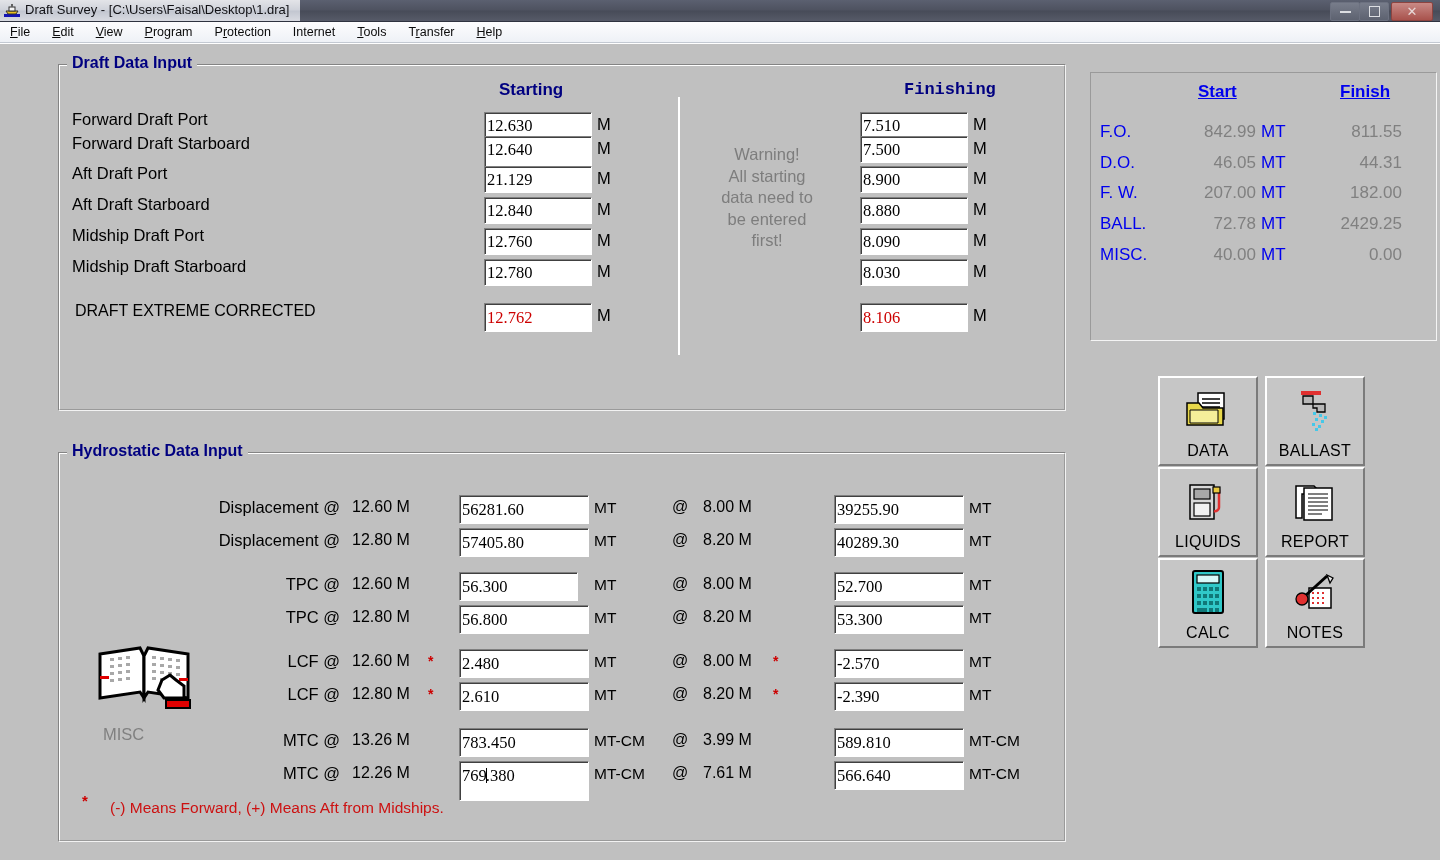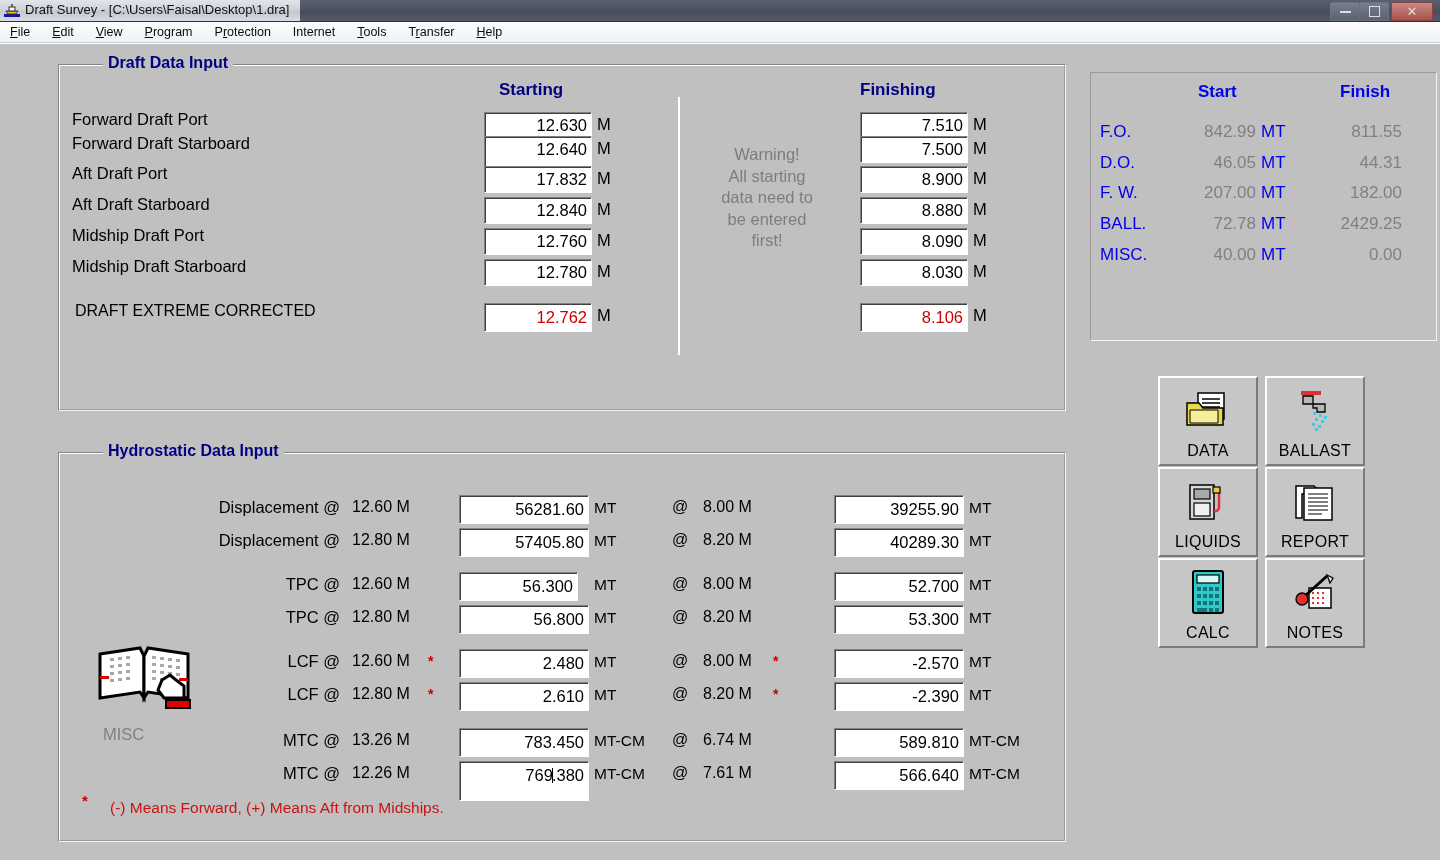--- a/index.html
+++ b/index.html
@@ -37,40 +37,40 @@
   
   #workspace{position:absolute;left:0;top:43px;width:1440px;height:817px;background:#c0c0c0;
              border-top:1px solid #ffffff;}
   
   .groupbox{position:absolute;border:1px solid #848484;border-right-color:#f2f2f2;
             border-bottom-color:#f2f2f2;}
   .groupbox .inner{position:absolute;left:0;top:0;right:0;bottom:0;
             border:1px solid #ffffff;border-right-color:#9a9a9a;border-bottom-color:#9a9a9a;
             pointer-events:none;}
   .gb-title{position:absolute;top:-11px;left:8px;background:#c0c0c0;padding:0 5px;
-            font-size:16px;font-weight:bold;color:#000080;margin-left:36px;}
+            font-size:16px;font-weight:bold;color:#000080;}
   
   .lbl{position:absolute;font-size:16.5px;color:#000;white-space:nowrap;}
   .colhead{position:absolute;font-size:17px;font-weight:bold;color:#000080;white-space:nowrap;}
   
   .fld{position:absolute;background:#ffffff;
        border:1px solid #808080;border-right-color:#ffffff;border-bottom-color:#ffffff;
        box-shadow:inset 1px 1px 0 #404040;
-       font-size:16.5px;color:#000;text-align:right;
+       font-size:16.5px;color:#000;
        padding:1px 4px 1px 2px;box-sizing:border-box;white-space:nowrap;
-       font-family:Liberation Sans, sans-serif;overflow:hidden;}
+       font-family:Liberation Serif, serif;overflow:hidden;}
   .fld.red{color:#cc0000;}
   .unit{position:absolute;font-size:16.5px;color:#000;}
   .unit-sm{position:absolute;font-size:15.5px;color:#000;}
   
   #warning{position:absolute;text-align:center;font-size:16.5px;color:#7d7d7d;line-height:21.5px;}
   
   #sumpanel{position:absolute;border:1px solid #9a9a9a;border-right-color:#f4f4f4;
             border-bottom-color:#f4f4f4;background:#c0c0c0;}
-  .sum-head{position:absolute;font-size:17px;font-weight:bold;color:#0000ee;}
+  .sum-head{position:absolute;font-size:17px;font-weight:bold;color:#0000ee;text-decoration:underline;}
   .sum-lbl{position:absolute;font-size:17px;color:#0000ee;}
   .sum-val{position:absolute;font-size:17px;color:#808080;text-align:right;}
   .sum-mt{position:absolute;font-size:17px;color:#0000ee;}
   
   .tbtn{position:absolute;width:100px;height:90px;background:#c6c6c6;
         border:2px solid #ffffff;border-right-color:#7b7b7b;border-bottom-color:#7b7b7b;
         display:flex;flex-direction:column;align-items:center;justify-content:flex-end;
         padding-bottom:4px;box-sizing:border-box;cursor:default;}
   .tbtn .ic{flex:1;display:flex;align-items:center;justify-content:center;width:100%;}
   .tbtn .cap{font-size:16px;color:#000;letter-spacing:.3px;}
@@ -120,33 +120,33 @@
   </div>
 
 <div id="workspace">
 
   <div class="groupbox" style="left:58px;top:20px;width:1006px;height:345px;">
     <div class="inner"></div>
     <div class="gb-title">Draft Data Input</div>
   </div>
   <div id="draft-body">
       <div class="colhead" style="left: 499px; top: 36px;">Starting</div>
-      <div class="colhead" style="left: 860px; top: 36px;">Finishing</div>
+      <div class="colhead" style="left: 904px; top: 36px; font-family: Liberation Mono, monospace;">Finishing</div>
       <div class="lbl" style="left: 72px; top: 66px;">Forward Draft Port</div>
       <div class="fld" style="left: 484px; top: 68px; width: 108px; height: 27px; line-height: 23px;">12.630</div>
       <div class="unit" style="left: 597px; top: 71px;">M</div>
       <div class="fld" style="left: 860px; top: 68px; width: 108px; height: 27px; line-height: 23px;">7.510</div>
       <div class="unit" style="left: 973px; top: 71px;">M</div>
       <div class="lbl" style="left: 72px; top: 90px;">Forward Draft Starboard</div>
       <div class="fld" style="left: 484px; top: 92px; width: 108px; height: 42px; line-height: 23px;">12.640</div>
       <div class="unit" style="left: 597px; top: 95px;">M</div>
       <div class="fld" style="left: 860px; top: 92px; width: 108px; height: 27px; line-height: 23px;">7.500</div>
       <div class="unit" style="left: 973px; top: 95px;">M</div>
       <div class="lbl" style="left: 72px; top: 120px;">Aft Draft Port</div>
-      <div class="fld" style="left: 484px; top: 122px; width: 108px; height: 27px; line-height: 23px;">17.832</div>
+      <div class="fld" style="left: 484px; top: 122px; width: 108px; height: 27px; line-height: 23px;">21.129</div>
       <div class="unit" style="left: 597px; top: 125px;">M</div>
       <div class="fld" style="left: 860px; top: 122px; width: 108px; height: 27px; line-height: 23px;">8.900</div>
       <div class="unit" style="left: 973px; top: 125px;">M</div>
       <div class="lbl" style="left: 72px; top: 151px;">Aft Draft Starboard</div>
       <div class="fld" style="left: 484px; top: 153px; width: 108px; height: 27px; line-height: 23px;">12.840</div>
       <div class="unit" style="left: 597px; top: 156px;">M</div>
       <div class="fld" style="left: 860px; top: 153px; width: 108px; height: 27px; line-height: 23px;">8.880</div>
       <div class="unit" style="left: 973px; top: 156px;">M</div>
       <div class="lbl" style="left: 72px; top: 182px;">Midship Draft Port</div>
       <div class="fld" style="left: 484px; top: 184px; width: 108px; height: 27px; line-height: 23px;">12.760</div>
@@ -402,21 +402,21 @@
       <div class="ampm" style="left: 672px; top: 641px;">@</div>
       <div class="ampm" style="left: 703px; top: 641px; font-size: 16px;">8.20 M</div>
       <div class="star" style="left: 773px; top: 642px;">*</div>
       <div class="fld" style="left: 834px; top: 638px; width: 130px; height: 29px; line-height: 25px;">-2.390</div>
       <div class="unit-sm" style="left: 969px; top: 642px;">MT</div>
       <div class="ampm" style="left: 0px; top: 687px; width: 340px; text-align: right; font-size: 16.5px;">MTC @</div>
       <div class="ampm" style="left: 352px; top: 687px; font-size: 16px;">13.26 M</div>
       <div class="fld" style="left: 459px; top: 684px; width: 130px; height: 29px; line-height: 25px;">783.450</div>
       <div class="unit-sm" style="left: 594px; top: 688px;">MT-CM</div>
       <div class="ampm" style="left: 672px; top: 687px;">@</div>
-      <div class="ampm" style="left: 703px; top: 687px; font-size: 16px;">6.74 M</div>
+      <div class="ampm" style="left: 703px; top: 687px; font-size: 16px;">3.99 M</div>
       <div class="fld" style="left: 834px; top: 684px; width: 130px; height: 29px; line-height: 25px;">589.810</div>
       <div class="unit-sm" style="left: 969px; top: 688px;">MT-CM</div>
       <div class="ampm" style="left: 0px; top: 720px; width: 340px; text-align: right; font-size: 16.5px;">MTC @</div>
       <div class="ampm" style="left: 352px; top: 720px; font-size: 16px;">12.26 M</div>
       <div class="fld" style="left: 459px; top: 717px; width: 130px; height: 40px; line-height: 25px;">769<span class="caret"></span>.380</div>
       <div class="unit-sm" style="left: 594px; top: 721px;">MT-CM</div>
       <div class="ampm" style="left: 672px; top: 720px;">@</div>
       <div class="ampm" style="left: 703px; top: 720px; font-size: 16px;">7.61 M</div>
       <div class="fld" style="left: 834px; top: 717px; width: 130px; height: 29px; line-height: 25px;">566.640</div>
       <div class="unit-sm" style="left: 969px; top: 721px;">MT-CM</div>

